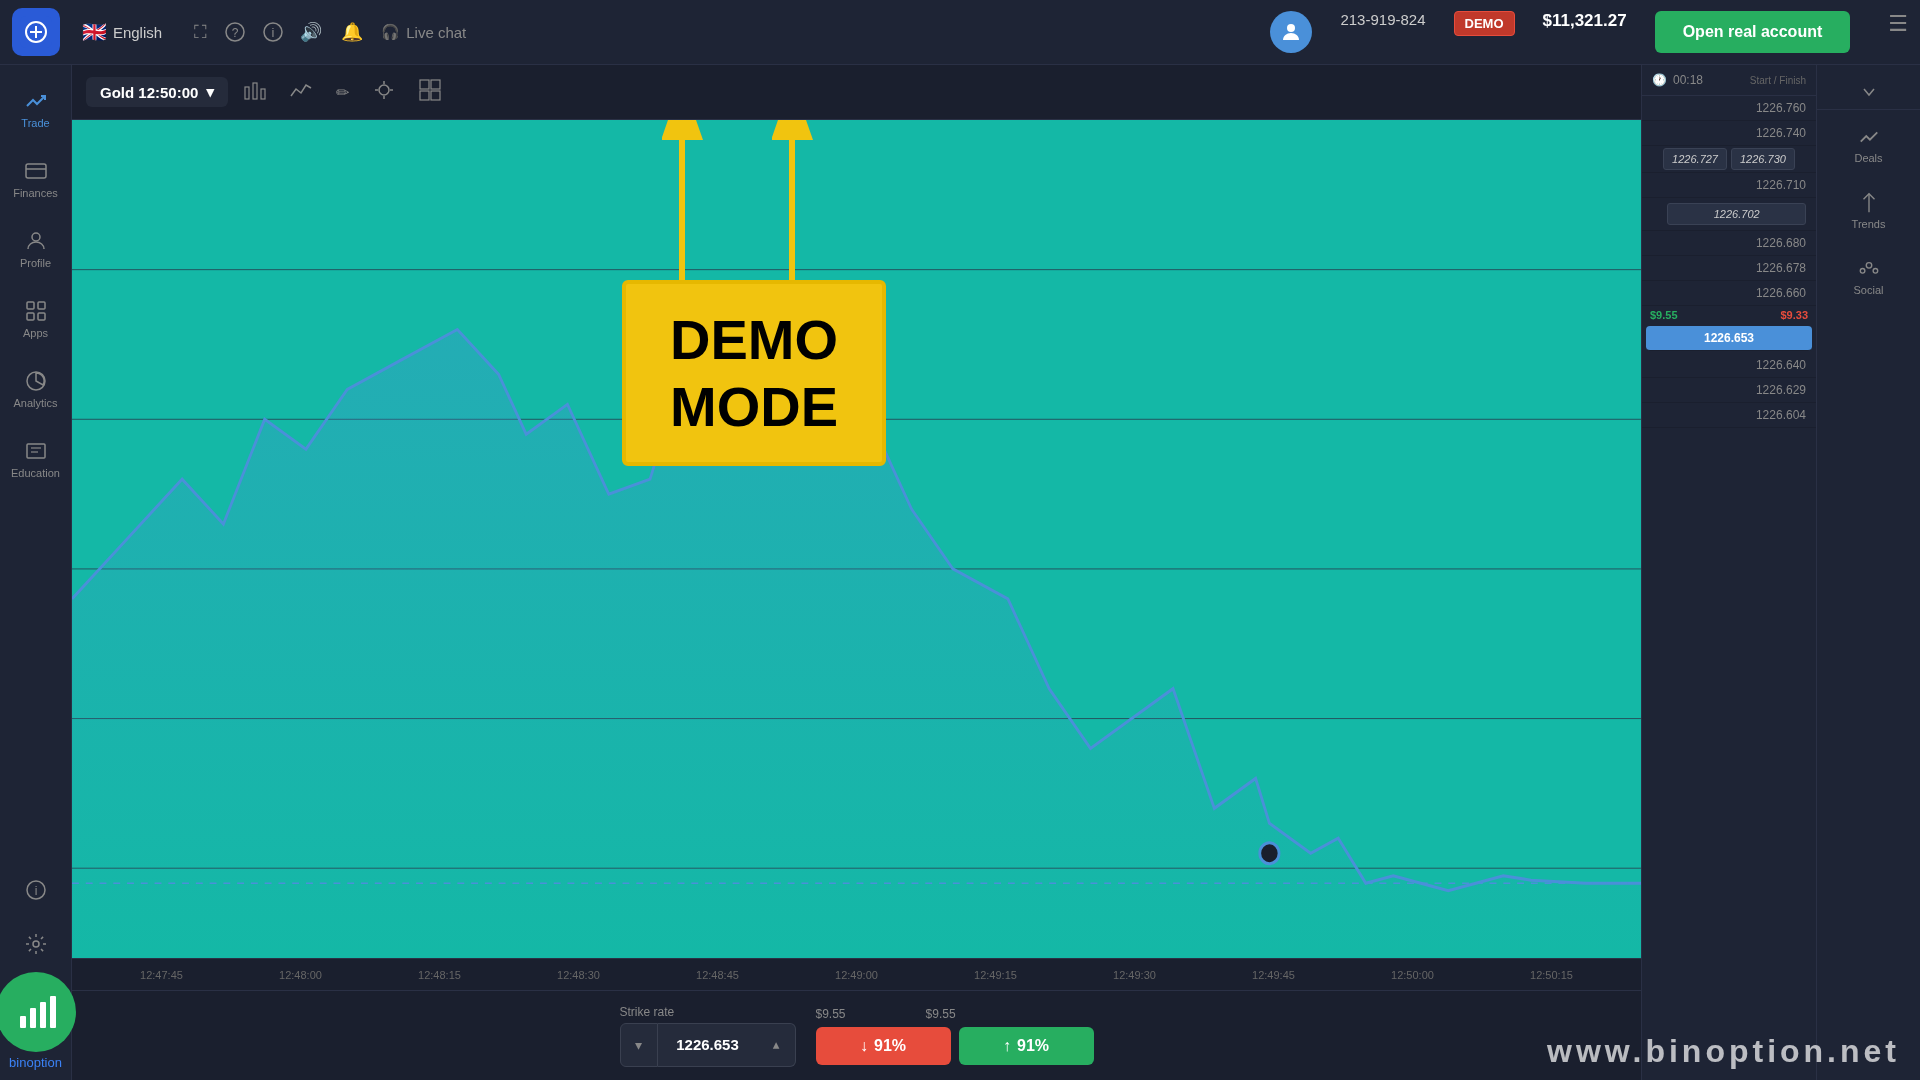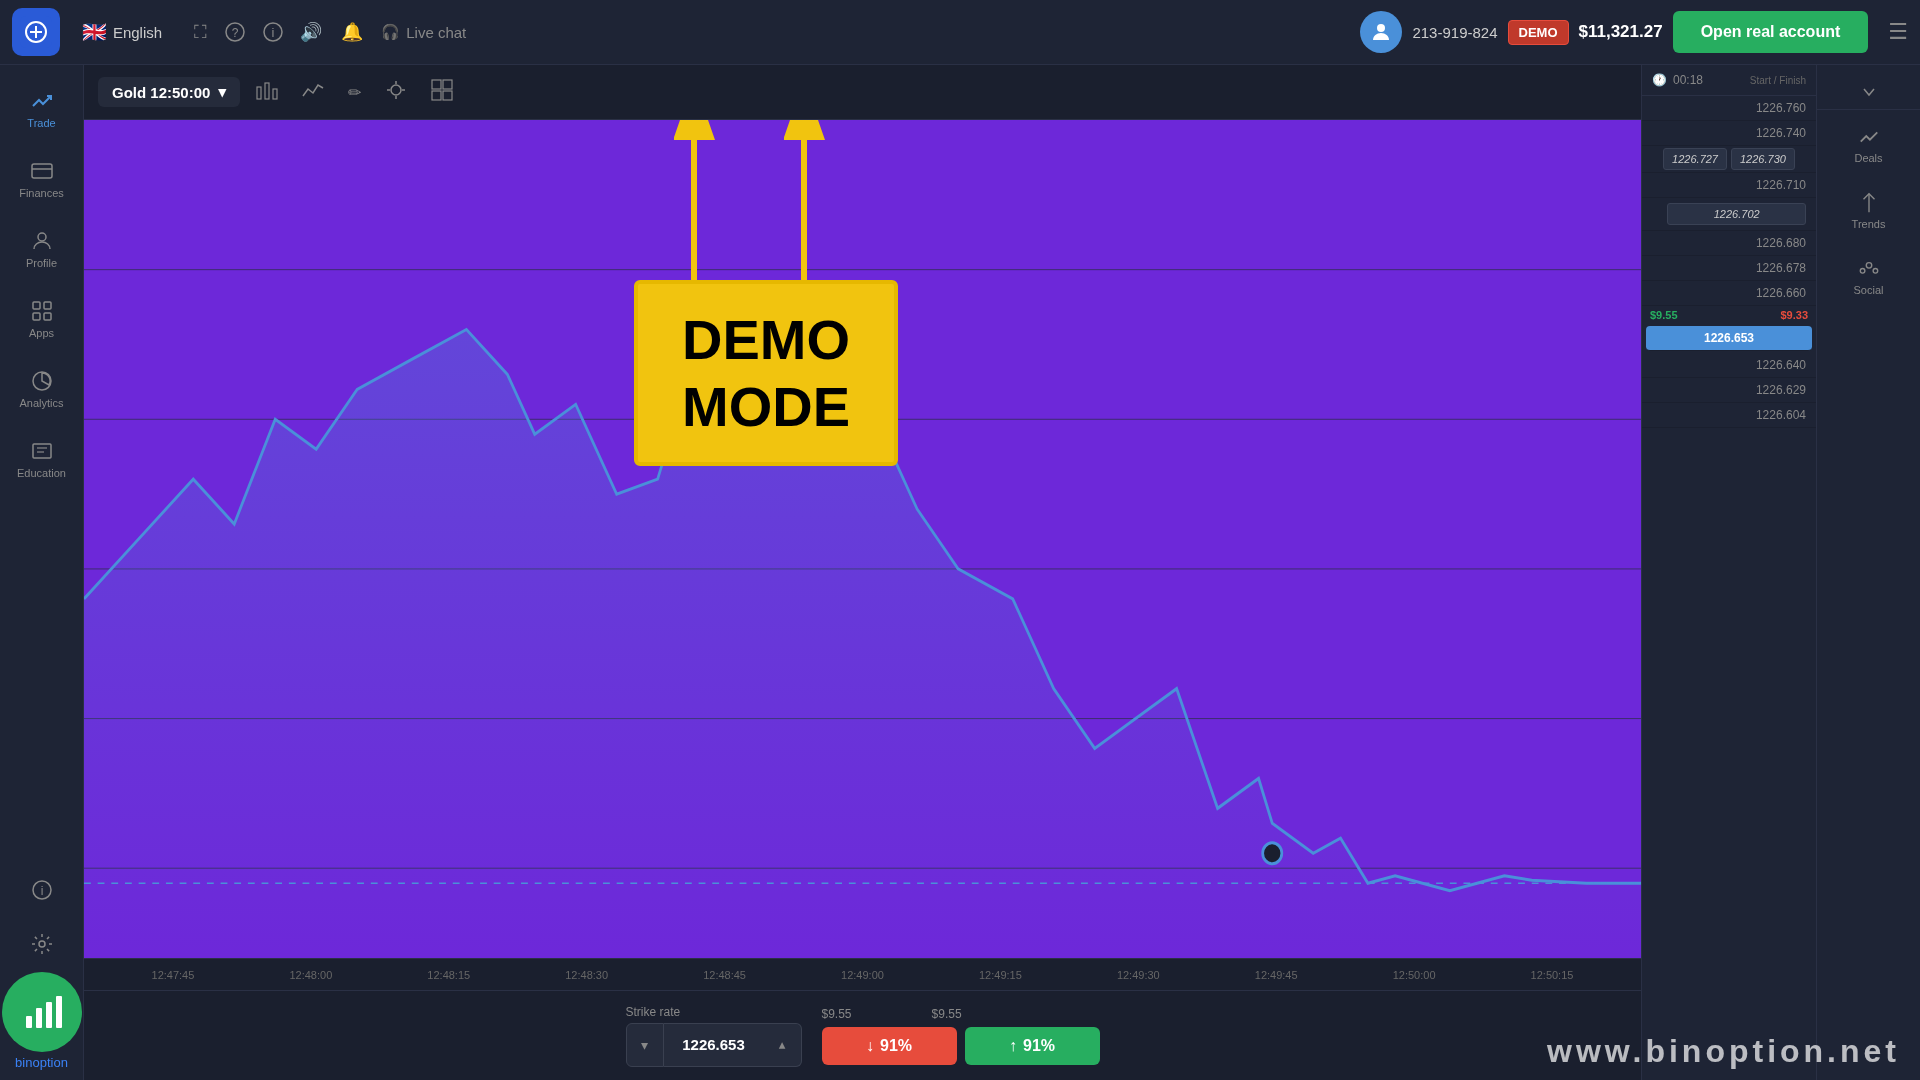--- a/index.html
+++ b/index.html
@@ -16,47 +16,47 @@
     }
     .header-logo svg { width: 32px; height: 32px; }
     .lang-btn {
       display: flex; align-items: center; gap: 6px; cursor: pointer; padding: 6px 10px;
       border-radius: 4px; font-size: 15px; color: #ccc;
     }
     .flag { font-size: 20px; }
     .header-tools { display: flex; align-items: center; gap: 18px; flex: 1; padding-left: 10px; }
     .header-icon { color: #888; cursor: pointer; font-size: 18px; display: flex; align-items: center; }
     .live-chat { display: flex; align-items: center; gap: 6px; color: #888; cursor: pointer; font-size: 15px; }
-    .header-right { display: flex; align-items: center; gap: 10px; margin-left: auto; }
+    .header-right { display: flex; align-items: flex-start; gap: 28px; margin-left: auto; }
     .avatar { width: 42px; height: 42px; border-radius: 50%; background: #4a90d9; display: flex; align-items: center; justify-content: center; font-size: 18px; }
     .account-id { font-size: 15px; color: #ccc; }
     .demo-badge { background: #c0392b; color: #fff; padding: 4px 10px; border-radius: 4px; font-size: 13px; font-weight: bold; border: 1px solid #e74c3c; }
     .balance { font-size: 17px; font-weight: bold; color: #fff; }
     .open-real-btn { background: #27ae60; color: #fff; border: none; padding: 12px 28px; border-radius: 6px; font-size: 16px; cursor: pointer; font-weight: bold; }
     .hamburger { font-size: 22px; color: #888; cursor: pointer; margin-left: 10px; }
 
     
     .main-layout { display: flex; height: calc(1080px - 65px); }
 
     
     .sidebar-left {
-      width: 84px; background: #1e2435; border-right: 1px solid #2a3045;
+      width: 72px; background: #1e2435; border-right: 1px solid #2a3045;
       display: flex; flex-direction: column; align-items: center; padding: 10px 0; gap: 2px; flex-shrink: 0;
     }
     .sidebar-item {
       display: flex; flex-direction: column; align-items: center; justify-content: center;
       width: 100%; padding: 12px 6px; cursor: pointer; color: #888; font-size: 11px; gap: 4px;
       border-radius: 6px; margin: 2px 6px;
     }
     .sidebar-item.active { color: #4a90d9; }
     .sidebar-item svg { width: 24px; height: 24px; }
     .sidebar-spacer { flex: 1; }
 
     
-    .chart-area { flex: 1; display: flex; flex-direction: column; background: #6d28d9; position: relative; overflow: hidden; }
+    .chart-area { flex: 1; display: flex; flex-direction: column; background: #14b8a6; position: relative; overflow: hidden; }
     .chart-toolbar {
       display: flex; align-items: center; gap: 8px; padding: 10px 14px; background: #1a1f2e;
       border-bottom: 1px solid #2a3045; height: 55px;
     }
     .asset-selector {
       display: flex; align-items: center; gap: 8px; background: #252b3b; border-radius: 6px;
       padding: 6px 14px; cursor: pointer; font-size: 15px; font-weight: bold; color: #fff;
     }
     .toolbar-icon { color: #888; cursor: pointer; font-size: 16px; padding: 4px 8px; }
     .chart-canvas { flex: 1; position: relative; overflow: hidden; }

